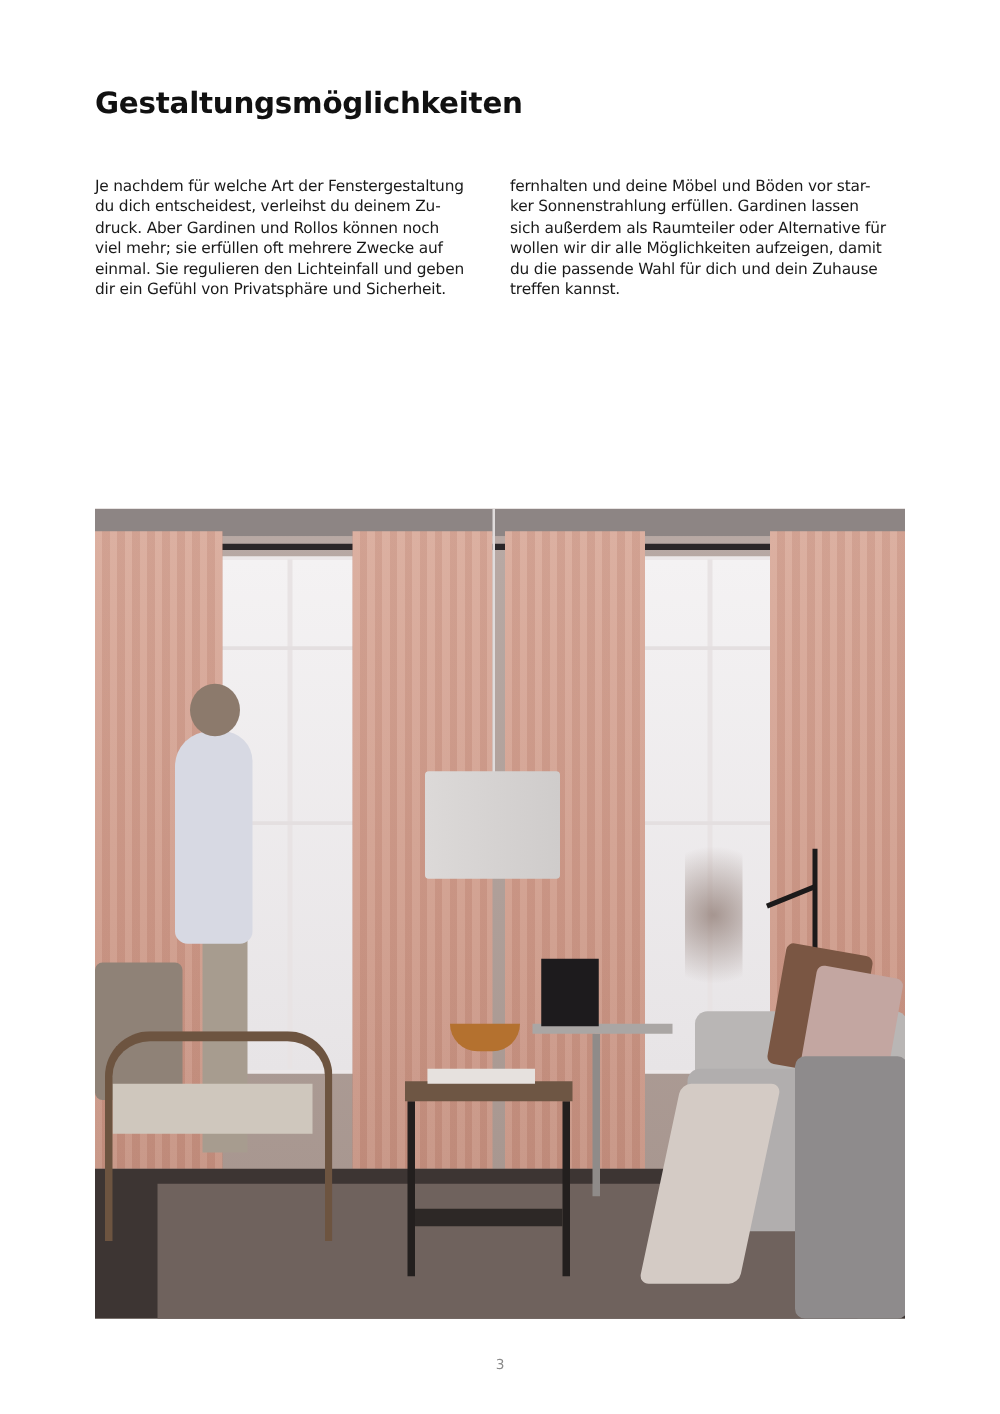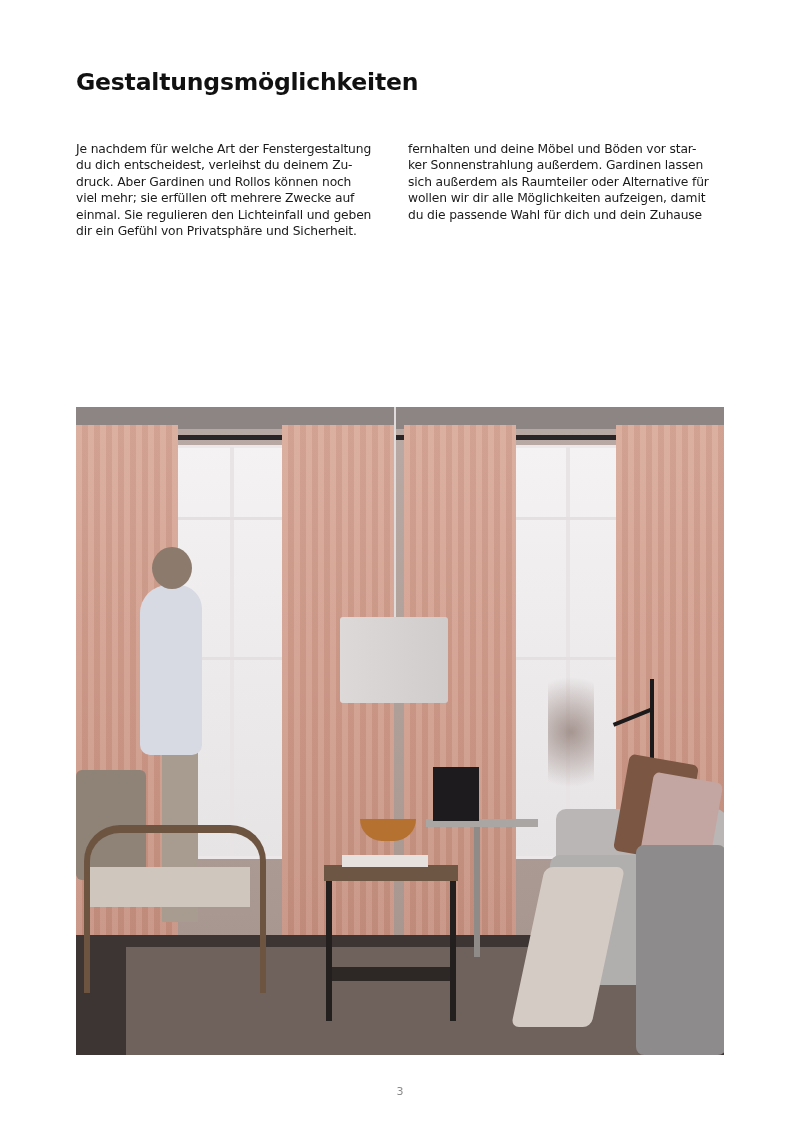--- a/index.html
+++ b/index.html
@@ -74,24 +74,25 @@
   <span class="ln">Je nachdem für welche Art der Fenstergestaltung</span>
   <span class="ln">du dich entscheidest, verleihst du deinem Zu-</span>
   <span class="ln">druck. Aber Gardinen und Rollos können noch</span>
   <span class="ln">viel mehr; sie erfüllen oft mehrere Zwecke auf</span>
   <span class="ln">einmal. Sie regulieren den Lichteinfall und geben</span>
   <span class="ln">dir ein Gefühl von Privatsphäre und Sicherheit.</span>
 </div>
 
 <div class="col col-right">
   <span class="ln">fernhalten und deine Möbel und Böden vor star-</span>
-  <span class="ln">ker Sonnenstrahlung außerdem. Gardinen lassen</span>
+  <span class="ln">ker Sonnenstrahlung erfüllen. Gardinen lassen</span>
   <span class="ln">sich außerdem als Raumteiler oder Alternative für</span>
   <span class="ln">wollen wir dir alle Möglichkeiten aufzeigen, damit</span>
   <span class="ln">du die passende Wahl für dich und dein Zuhause</span>
+  <span class="ln">treffen kannst.</span>
 </div>
 
 <div class="photo" title="Living room with pink linen curtains, woman by the window, pendant lamp, coffee table, armchair and sofa">
   <div class="ceiling"></div>
   <div class="wall"></div>
 
   <div class="window" style="left:96px; top:38px; width:112px; height:408px;"></div>
   <div class="mullion-v" style="left:154px; top:40px; height:408px;"></div>
   <div class="mullion-h" style="left:98px; top:110px; width:112px;"></div>
   <div class="mullion-h" style="left:98px; top:250px; width:112px;"></div>

